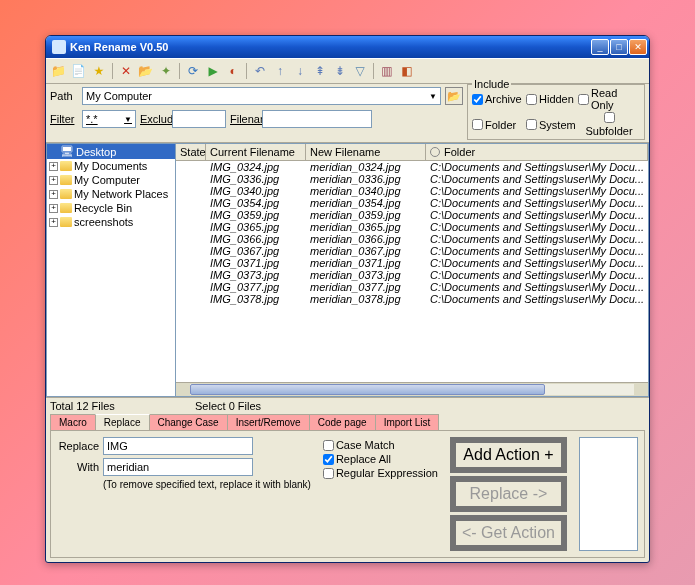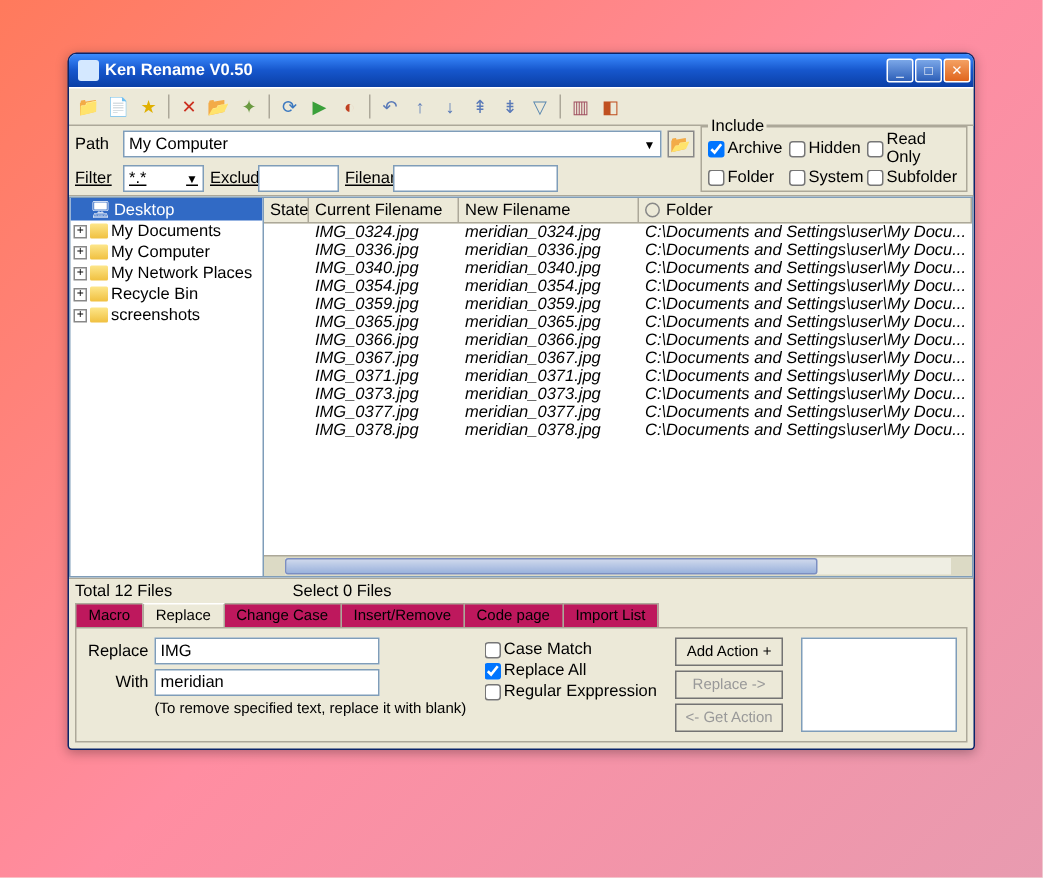--- a/index.html
+++ b/index.html
@@ -45,31 +45,31 @@
 .col-new { width: 120px; }
 .col-fold-h { flex: 1; display: flex; align-items: center; gap: 4px;}
 .col-fold { flex: 1; }
 .radio-ico { width: 10px; height: 10px; border: 1px solid #888; border-radius: 50%; display: inline-block; }
 .scroll-h { height: 14px; background: #dcdac5; border-top: 1px solid #aca899; display: flex; }
 .sh-track { flex: 1; background: #efeee3; margin: 1px 14px; position: relative; }
 .sh-thumb { position: absolute; left: 0; width: 80%; height: 100%; background: linear-gradient(#cfd8ec, #9ab2dc); border: 1px solid #7b8ec2; border-radius: 2px; }
 .status { display: flex; padding: 2px 4px; font-size: 10px; border-top: 1px solid #aca899; }
 .status span:first-child { width: 145px; }
 .tabs { display: flex; padding: 0 4px; }
-.tab { padding: 2px 8px; border: 1px solid #aca899; border-bottom: none; background: #be185d; margin-right: -1px; cursor: pointer; font-size: 10px; }
+.tab { padding: 2px 8px; border: 1px solid #aca899; border-bottom: none; background: #fca5a5; margin-right: -1px; cursor: pointer; font-size: 10px; }
 .tab.active { background: #ece9d8; border-top: 1px solid #fff; position: relative; z-index: 1; }
 .bottom-panel { border: 1px solid #aca899; margin: 0 4px 4px 4px; padding: 6px; display: flex; gap: 12px; }
 .bp-left { display: flex; flex-direction: column; gap: 3px; }
 .bp-row { display: flex; align-items: center; gap: 4px; }
 .bp-row label { width: 42px; text-align: right; }
 .text-input { height: 18px; border: 1px solid #7f9db9; background: #fff; padding: 1px 3px; width: 150px; }
 .hint { font-size: 10px; padding-left: 46px; }
 .bp-mid { display: flex; flex-direction: column; gap: 2px; padding-top: 2px; }
 .bp-right { display: flex; flex-direction: column; gap: 3px; }
-.btn { padding: 3px 6px; border: 1px solid #737373; background: #ece9d8; cursor: pointer; font-size: 10px; min-width: 72px; }
+.btn { padding: 3px 6px; border: 6px solid #737373; background: #ece9d8; cursor: pointer; font-size: 16px; min-width: 72px; }
 .btn:disabled { color: #999; }
 .tiny-btn { width: 18px; height: 18px; border: 1px solid #888; background: #ece9d8; display: flex; align-items: center; justify-content: center; cursor: pointer; }
 .toprow { display: flex; }
 .toprow-left { flex: 1; }
 </style>
 </head>
 <body>
 
 <div class="window">
   <div class="titlebar">
@@ -147,21 +147,21 @@
         </div>
       <div class="cb-row" id="inc-row2">
           <div class="cb" style="width: 52px;">
             <input type="checkbox" style="">
             <span>Folder</span>
           </div>
           <div class="cb" style="width: 50px;">
             <input type="checkbox" style="">
             <span>System</span>
           </div>
-          <div class="cb" style="width: 62px;">
+          <div class="cb" style="width: 62px; flex-direction: column;">
             <input type="checkbox" style="">
             <span>Subfolder</span>
           </div>
         </div>
     </div>
   </div>
 
   <div class="main-area">
     <div class="tree">
       <div class="tree-item root">

